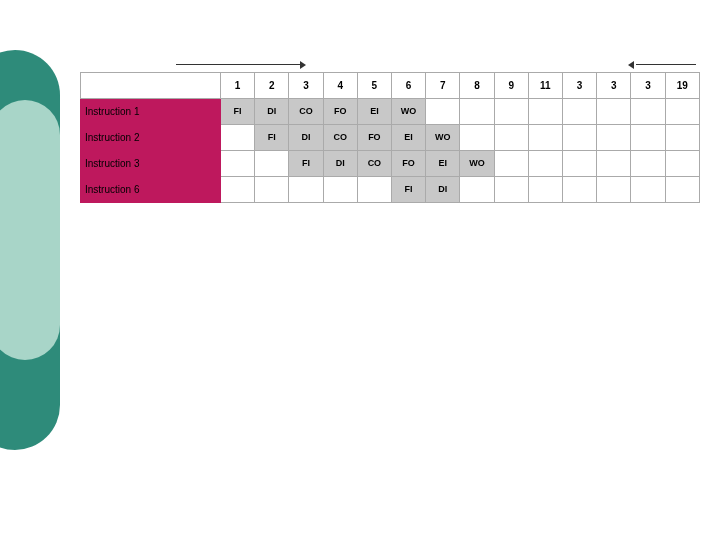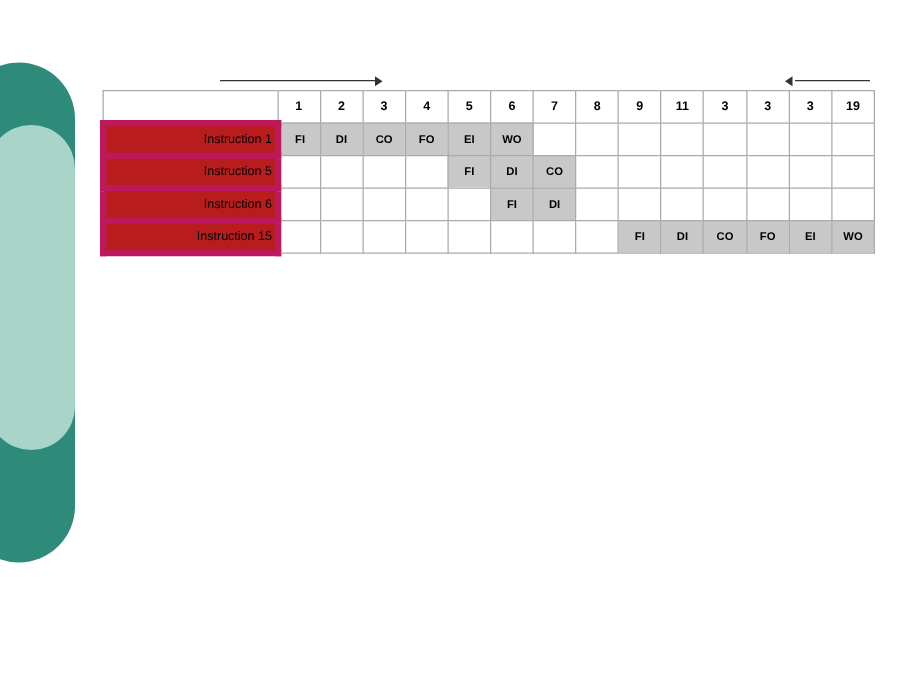--- a/index.html
+++ b/index.html
@@ -64,25 +64,25 @@
       padding: 2px 2px;
       min-width: 22px;
       height: 26px;
       white-space: nowrap;
     }
     th {
       background: #fff;
       font-weight: normal;
     }
     td.label-cell {
-      text-align: right;
+      text-align: left;
       padding-left: 4px;
       font-size: 10px;
-      border: 5px solid #be185d;
-      background: #b91c1c;
+      border: 1px solid #be185d;
+      background: #be185d;
       min-width: 90px;
     }
     td.stage-cell {
       background: #c8c8c8;
       font-size: 9px;
       font-weight: bold;
     }
     td.empty-cell {
       background: #fff;
     }
@@ -153,66 +153,66 @@
             <td class="empty-cell"></td>
             <td class="empty-cell"></td>
             <td class="empty-cell"></td>
             <td class="empty-cell"></td>
             <td class="empty-cell"></td>
             <td class="empty-cell"></td>
             <td class="empty-cell"></td>
             <td class="empty-cell"></td>
           </tr>
           <tr>
-            <td class="label-cell">Instruction 5</td>
-            <td class="empty-cell"></td>
-            <td class="empty-cell"></td>
-            <td class="empty-cell"></td>
-            <td class="empty-cell"></td>
-            <td class="stage-cell">FI</td>
-            <td class="stage-cell">DI</td>
-            <td class="stage-cell">CO</td>
-            <td class="empty-cell"></td>
-            <td class="empty-cell"></td>
-            <td class="empty-cell"></td>
-            <td class="empty-cell"></td>
-            <td class="empty-cell"></td>
-            <td class="empty-cell"></td>
-            <td class="empty-cell"></td>
-          </tr>
-          <tr>
-            <td class="label-cell">Instruction 6</td>
-            <td class="empty-cell"></td>
-            <td class="empty-cell"></td>
-            <td class="empty-cell"></td>
-            <td class="empty-cell"></td>
-            <td class="empty-cell"></td>
-            <td class="stage-cell">FI</td>
-            <td class="stage-cell">DI</td>
-            <td class="empty-cell"></td>
-            <td class="empty-cell"></td>
-            <td class="empty-cell"></td>
-            <td class="empty-cell"></td>
-            <td class="empty-cell"></td>
-            <td class="empty-cell"></td>
-            <td class="empty-cell"></td>
-          </tr>
-          <tr>
-            <td class="label-cell">Instruction 15</td>
-            <td class="empty-cell"></td>
-            <td class="empty-cell"></td>
-            <td class="empty-cell"></td>
-            <td class="empty-cell"></td>
-            <td class="empty-cell"></td>
-            <td class="empty-cell"></td>
-            <td class="empty-cell"></td>
+            <td class="label-cell">Instruction 2</td>
             <td class="empty-cell"></td>
             <td class="stage-cell">FI</td>
             <td class="stage-cell">DI</td>
             <td class="stage-cell">CO</td>
             <td class="stage-cell">FO</td>
             <td class="stage-cell">EI</td>
             <td class="stage-cell">WO</td>
+            <td class="empty-cell"></td>
+            <td class="empty-cell"></td>
+            <td class="empty-cell"></td>
+            <td class="empty-cell"></td>
+            <td class="empty-cell"></td>
+            <td class="empty-cell"></td>
+            <td class="empty-cell"></td>
+          </tr>
+          <tr>
+            <td class="label-cell">Instruction 3</td>
+            <td class="empty-cell"></td>
+            <td class="empty-cell"></td>
+            <td class="stage-cell">FI</td>
+            <td class="stage-cell">DI</td>
+            <td class="stage-cell">CO</td>
+            <td class="stage-cell">FO</td>
+            <td class="stage-cell">EI</td>
+            <td class="stage-cell">WO</td>
+            <td class="empty-cell"></td>
+            <td class="empty-cell"></td>
+            <td class="empty-cell"></td>
+            <td class="empty-cell"></td>
+            <td class="empty-cell"></td>
+            <td class="empty-cell"></td>
+          </tr>
+          <tr>
+            <td class="label-cell">Instruction 6</td>
+            <td class="empty-cell"></td>
+            <td class="empty-cell"></td>
+            <td class="empty-cell"></td>
+            <td class="empty-cell"></td>
+            <td class="empty-cell"></td>
+            <td class="stage-cell">FI</td>
+            <td class="stage-cell">DI</td>
+            <td class="empty-cell"></td>
+            <td class="empty-cell"></td>
+            <td class="empty-cell"></td>
+            <td class="empty-cell"></td>
+            <td class="empty-cell"></td>
+            <td class="empty-cell"></td>
+            <td class="empty-cell"></td>
           </tr>
         </tbody>
     </table>
   </div>
 </div>
 
 </body></html>

